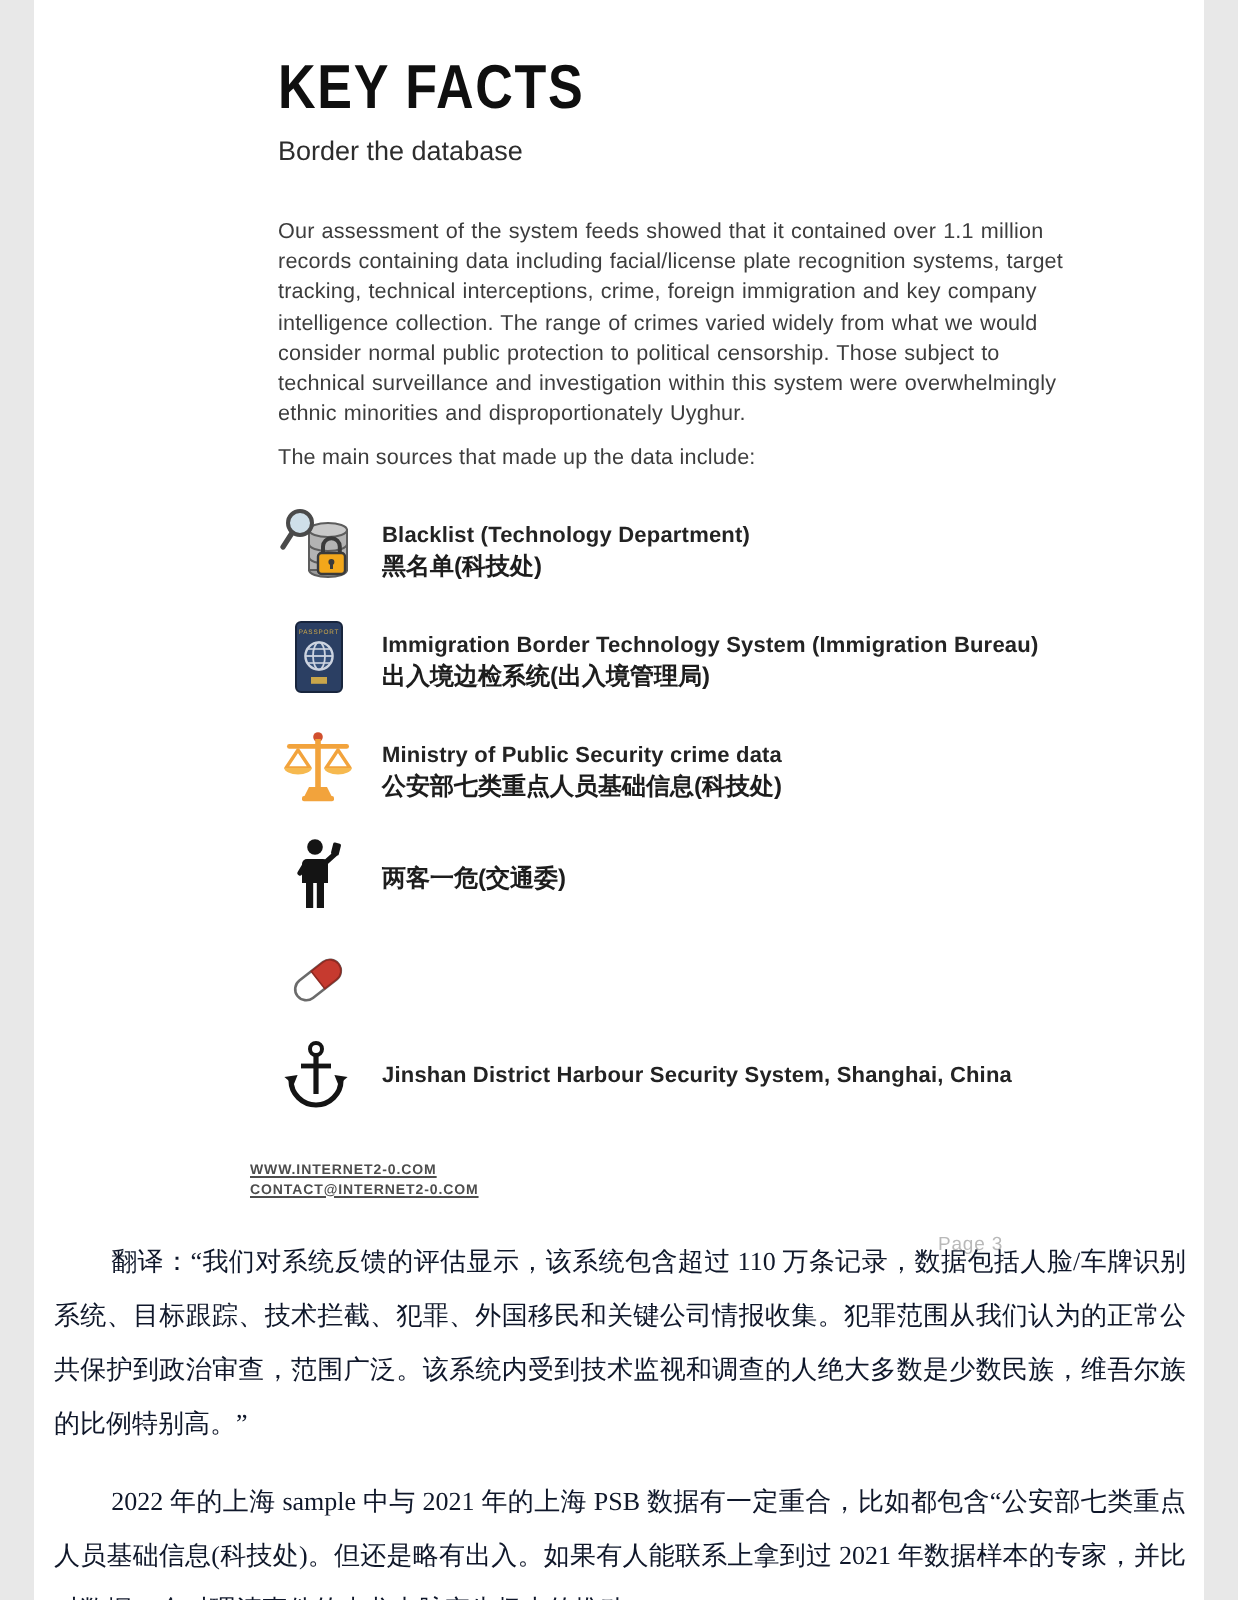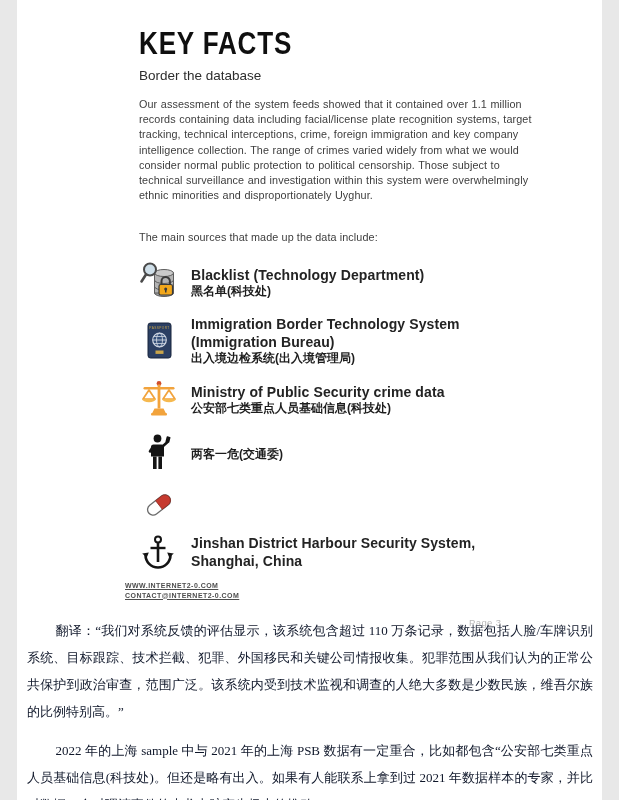--- a/index.html
+++ b/index.html
@@ -11,30 +11,30 @@
   }
   
   .doc { position:absolute; top:0; left:0; width:619px; height:618px;
          padding:26px 96px 0 122px; }
   h1.title {
     font-size:31px; font-weight:800; color:#0f0f0f; letter-spacing:1px;
     transform:scaleX(0.84); transform-origin:0 50%; white-space:nowrap;
   }
   .subtitle { margin-top:6px; font-size:13.5px; color:#2d2d2d; }
   .intro {
-    margin-top:14px; font-size:10.8px; line-height:15.2px; color:#3d3d3d;
+    margin-top:26px; font-size:10.8px; line-height:15.2px; color:#3d3d3d;
     letter-spacing:.1px; word-spacing:.4px;
   }
-  .lead { margin-top:28px; font-size:10.8px; color:#3d3d3d; letter-spacing:.1px; }
+  .lead { margin-top:8px; font-size:10.8px; color:#3d3d3d; letter-spacing:.1px; }
   .src-list { margin-top:17px; }
   .src-row { display:flex; align-items:center; margin-bottom:11px; }
   .src-icon { flex:0 0 44px; height:44px; display:flex; align-items:center; }
   .src-row.small .src-icon { height:36px; }
   .src-text { padding-left:8px; }
-  .src-en { font-size:14px; font-weight:700; color:#232323; line-height:14.5px; letter-spacing:.1px; }
+  .src-en { font-size:11px; font-weight:700; color:#232323; line-height:14.5px; letter-spacing:.1px; }
   .src-zh { font-size:12px; font-weight:700; color:#1d1d1d; line-height:15px;
             font-family:"Liberation Sans","DejaVu Sans",sans-serif; }
   .foot-links { position:absolute; left:108px; top:581px; }
   .foot-links a {
     display:block; font-size:7px; font-weight:700; color:#4d4d4d;
     letter-spacing:.45px; text-decoration:underline; line-height:9.5px; cursor:pointer;
   }
   .page-num { position:absolute; left:452px; top:617px; font-size:9.5px;
               color:#b9b9b9; letter-spacing:.4px; }
   

